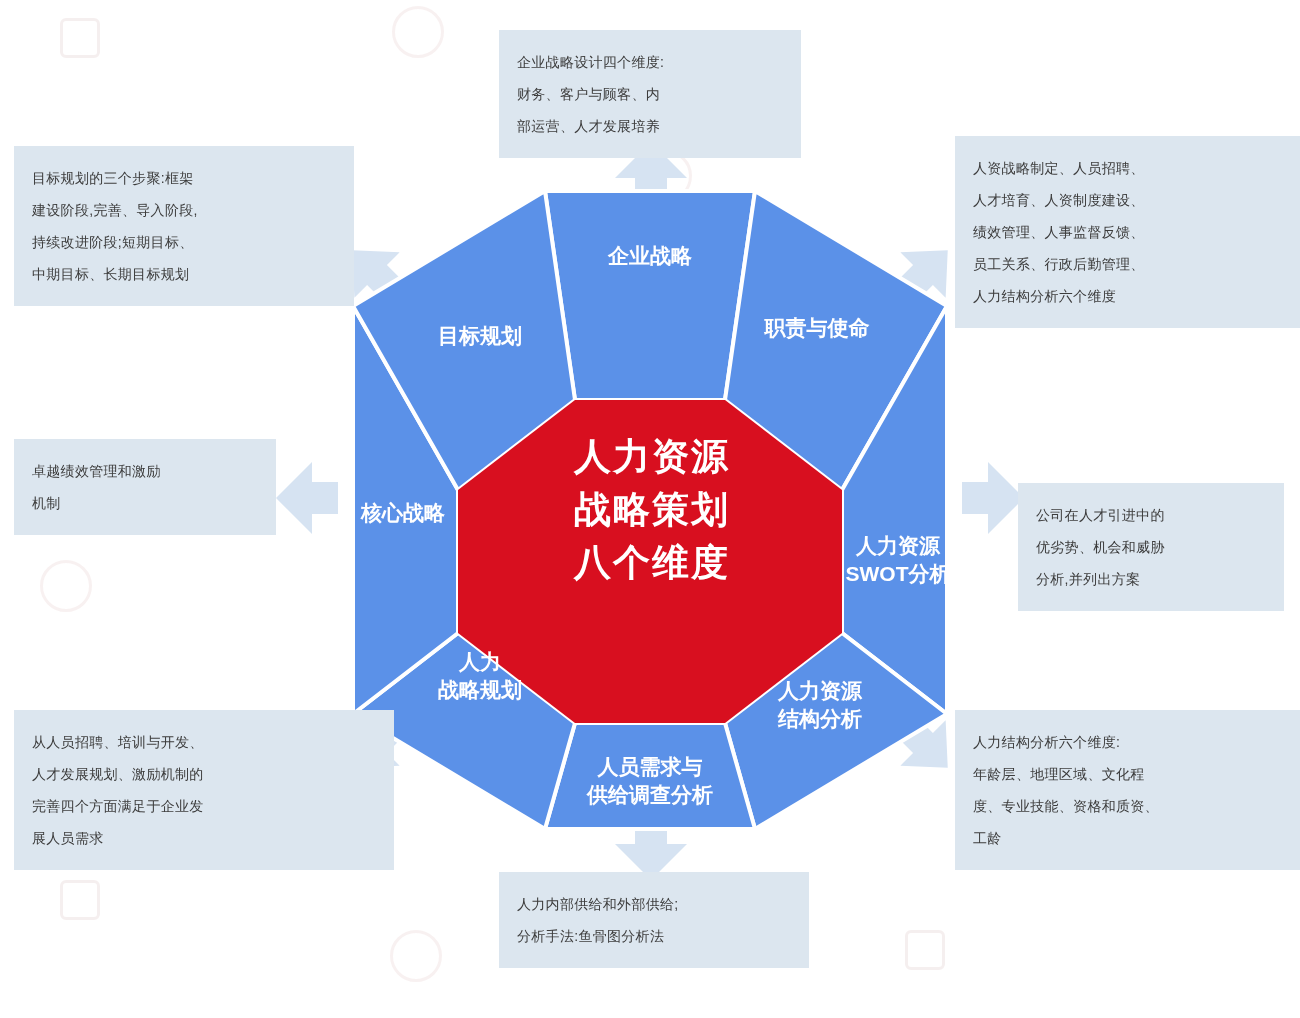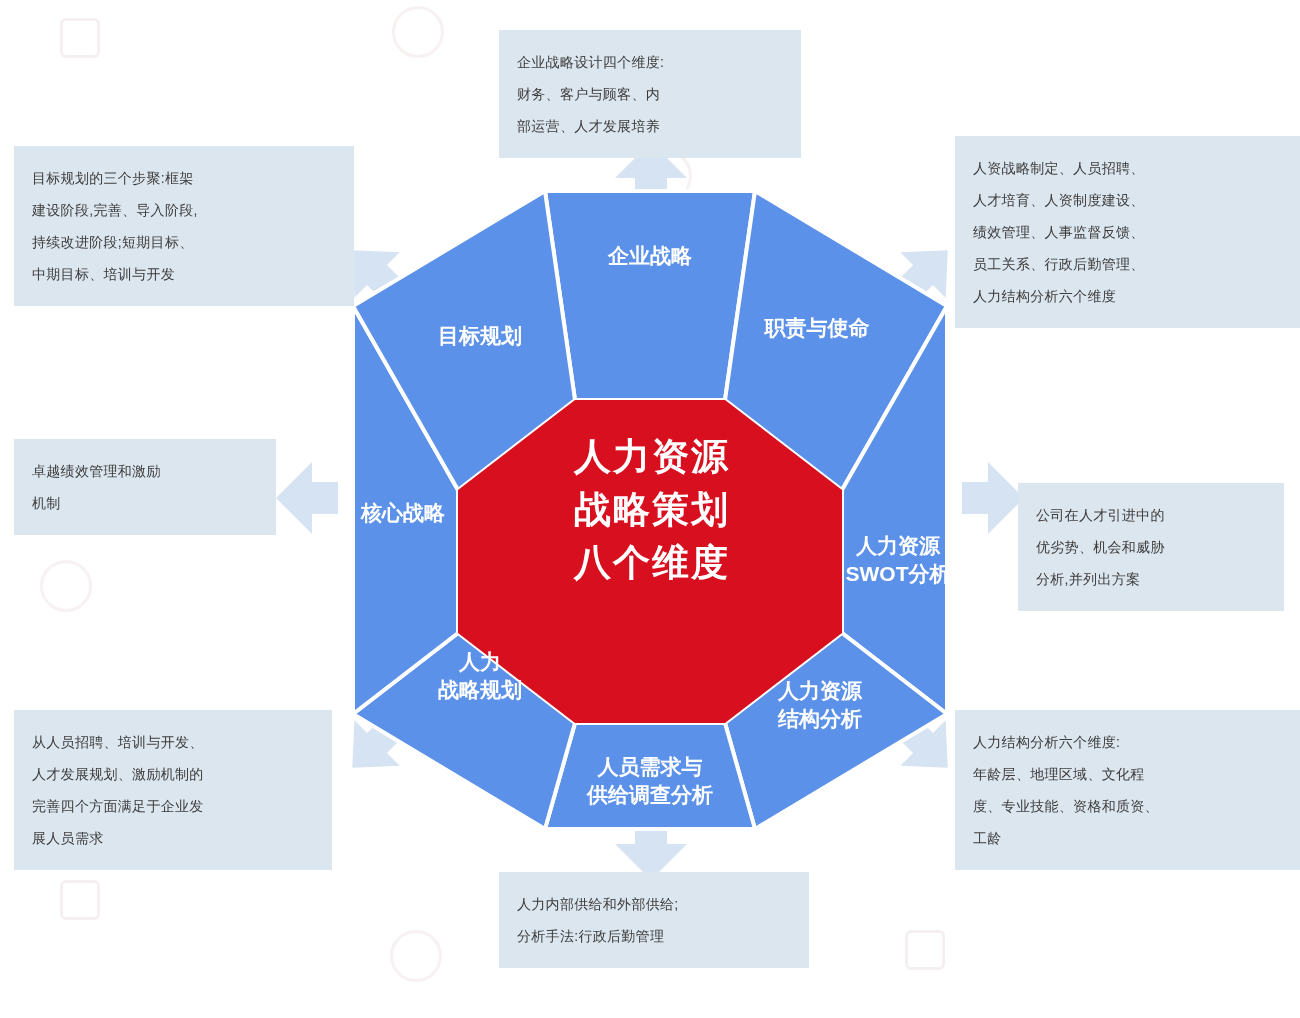--- a/index.html
+++ b/index.html
@@ -217,35 +217,35 @@
 
   <div class="callout" style="left:955px;top:710px;width:391px;">
     <span class="ln">人力结构分析六个维度:</span>
     <span class="ln">年龄层、地理区域、文化程</span>
     <span class="ln">度、专业技能、资格和质资、</span>
     <span class="ln">工龄</span>
   </div>
 
   <div class="callout" style="left:499px;top:872px;width:310px;">
     <span class="ln">人力内部供给和外部供给;</span>
-    <span class="ln">分析手法:行政后勤管理</span>
-  </div>
-
-  <div class="callout" style="left:14px;top:710px;width:318px;">
+    <span class="ln">分析手法:鱼骨图分析法</span>
+  </div>
+
+  <div class="callout" style="left:14px;top:710px;width:380px;">
     <span class="ln">从人员招聘、培训与开发、</span>
     <span class="ln">人才发展规划、激励机制的</span>
     <span class="ln">完善四个方面满足于企业发</span>
     <span class="ln">展人员需求</span>
   </div>
 
   <div class="callout" style="left:14px;top:439px;width:262px;">
     <span class="ln">卓越绩效管理和激励</span>
     <span class="ln">机制</span>
   </div>
 
   <div class="callout" style="left:14px;top:146px;width:340px;">
     <span class="ln">目标规划的三个步聚:框架</span>
     <span class="ln">建设阶段,完善、导入阶段,</span>
     <span class="ln">持续改进阶段;短期目标、</span>
-    <span class="ln">中期目标、培训与开发</span>
+    <span class="ln">中期目标、长期目标规划</span>
   </div>
 
 </div>
 
 </body></html>

